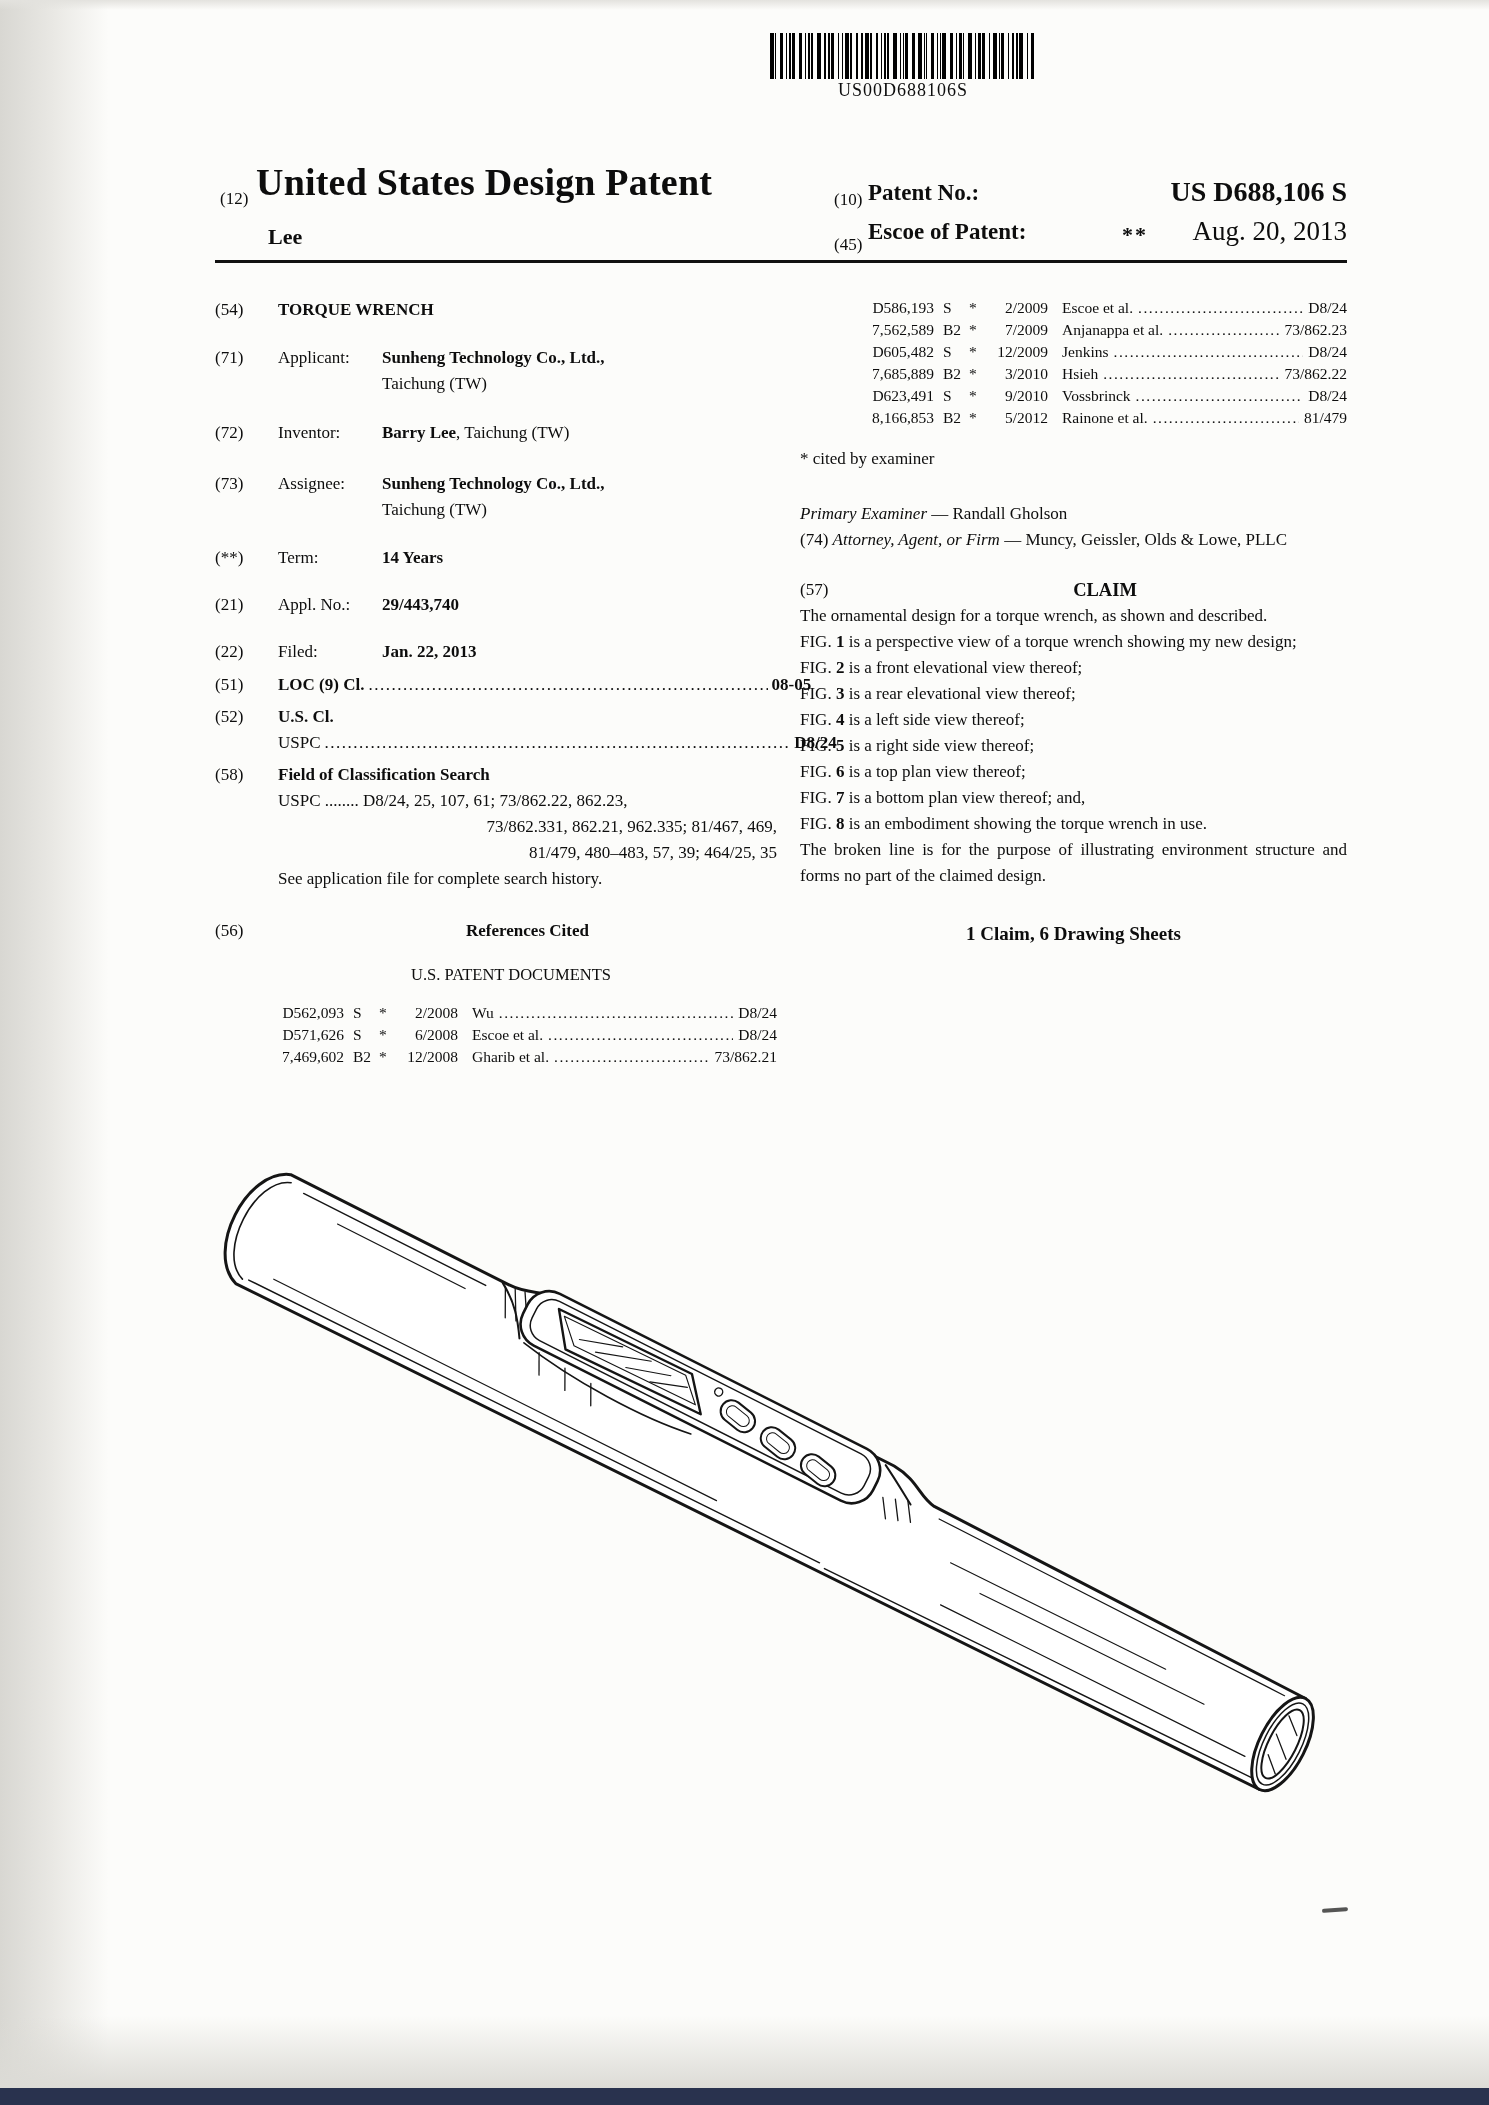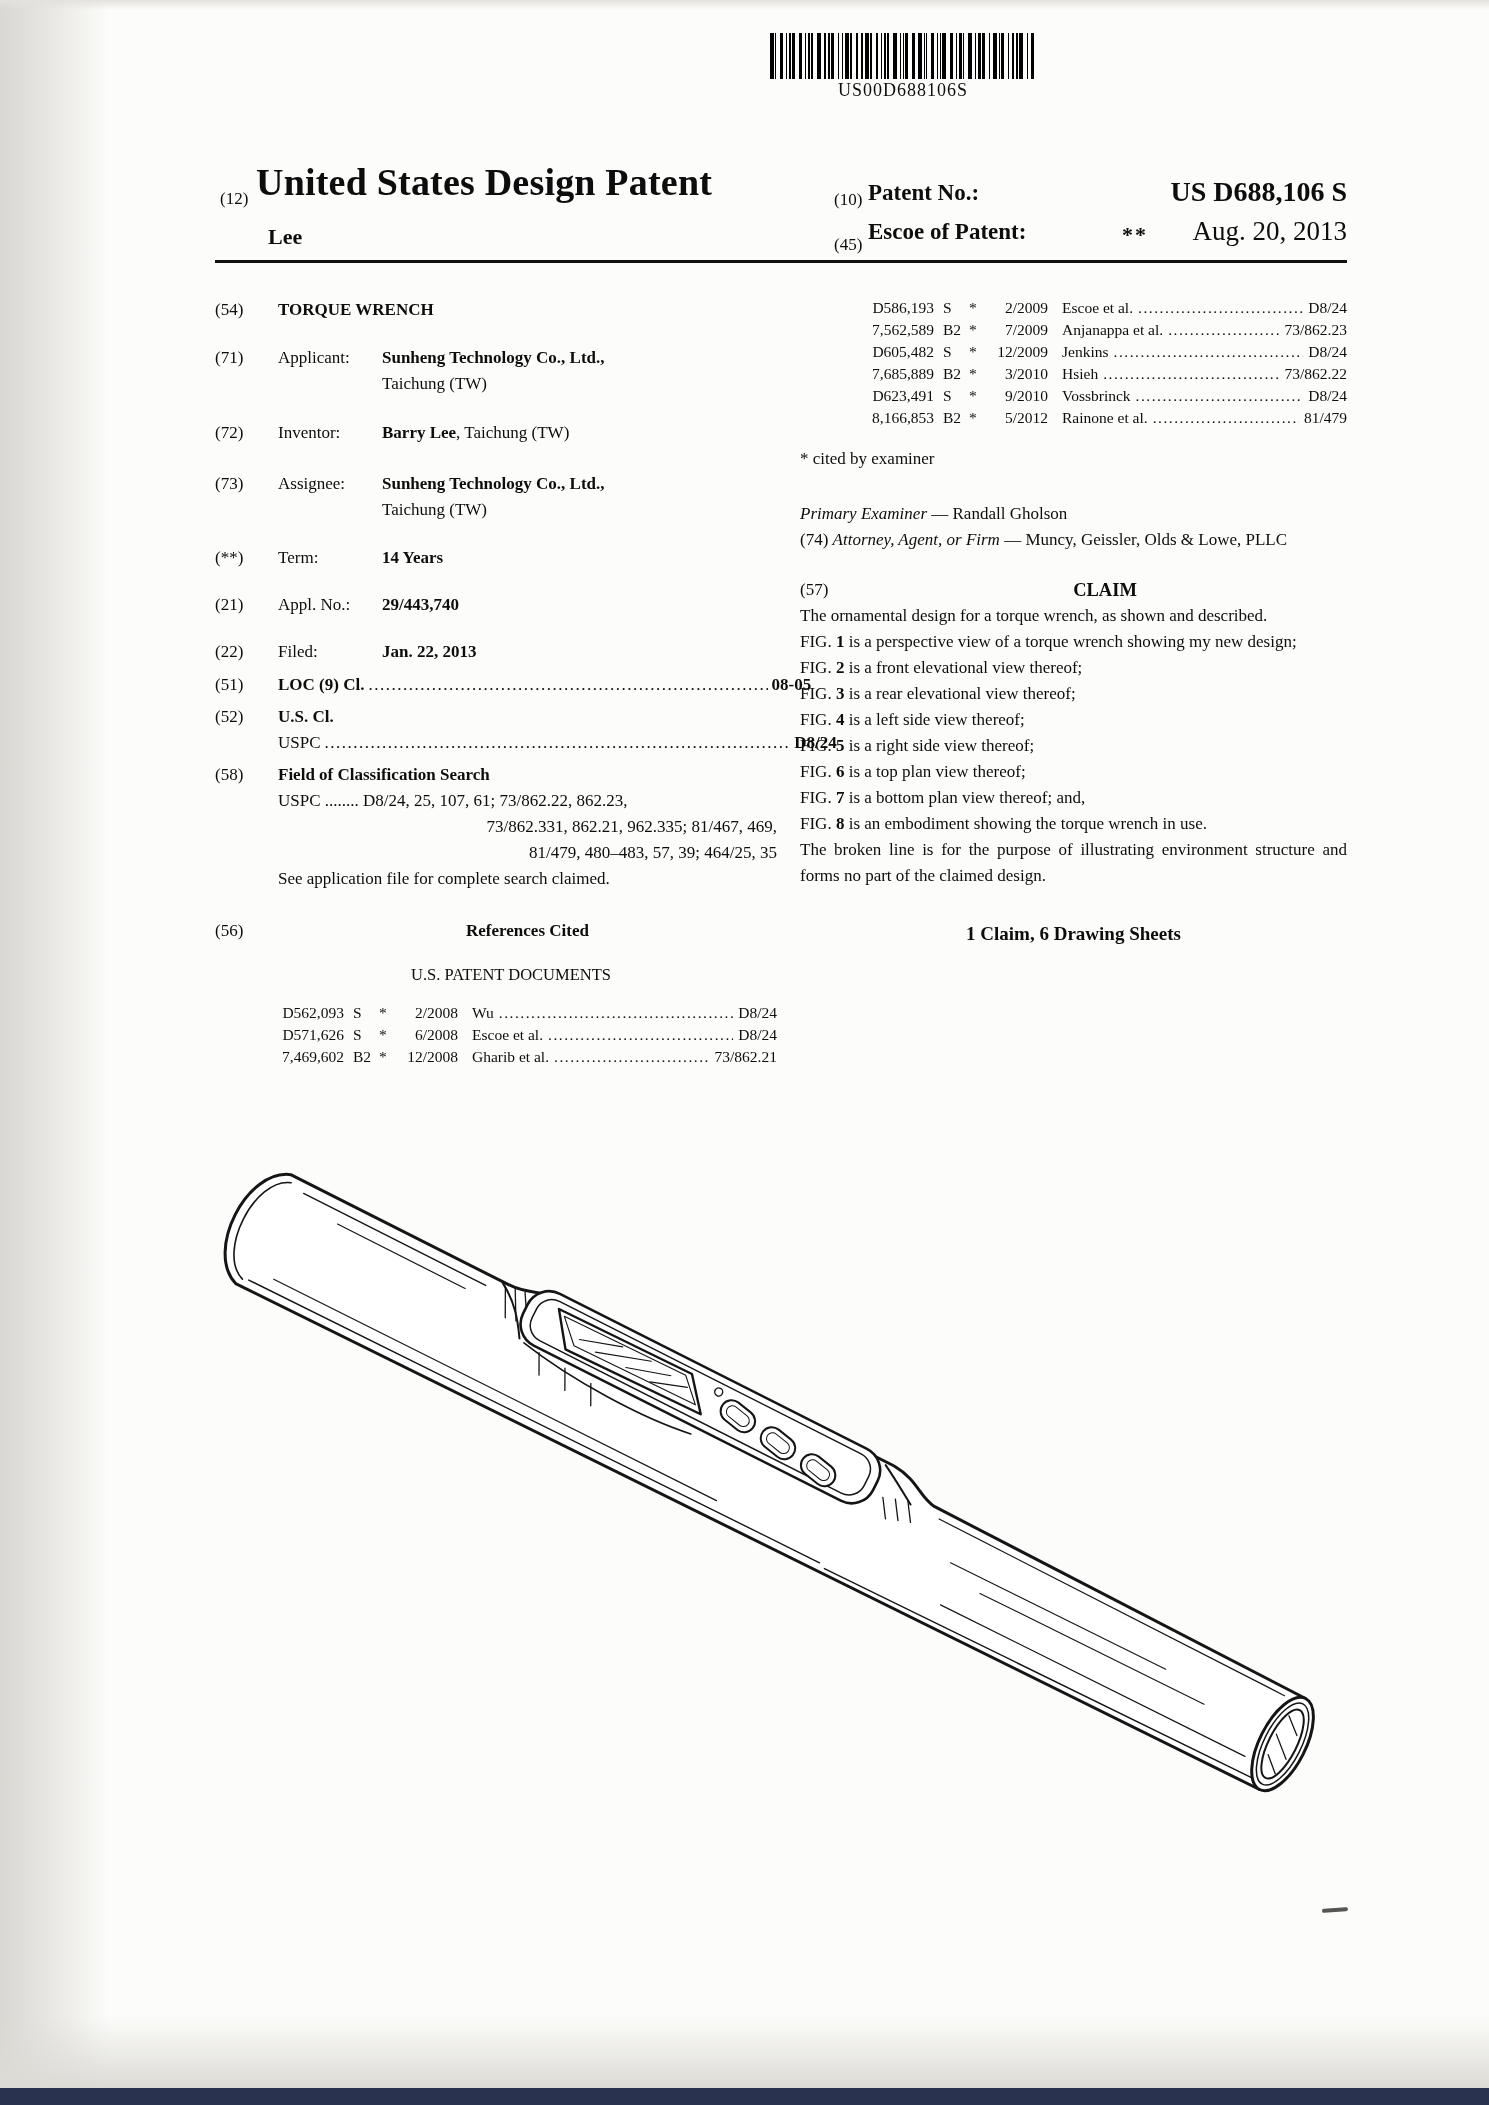--- a/index.html
+++ b/index.html
@@ -227,21 +227,21 @@
     </span>
   </div>
 
   <div class="f-row tight">
     <span class="fnum">(58)</span>
     <span class="fs-lines">
       <div class="bold">Field of Classification Search</div>
       <div>USPC ........ D8/24, 25, 107, 61;  73/862.22, 862.23,</div>
       <div class="fs-right">73/862.331, 862.21, 962.335;  81/467, 469,</div>
       <div class="fs-right">81/479, 480–483, 57, 39;  464/25, 35</div>
-      <div>See application file for complete search claimed.</div>
+      <div>See application file for complete search history.</div>
     </span>
   </div>
 
   <div class="refs-head">
     <span class="fnum">(56)</span>
     <span class="c">References Cited</span>
   </div>
   <div class="usdocs">U.S. PATENT DOCUMENTS</div>
 
   <div class="refs" id="left-refs">

